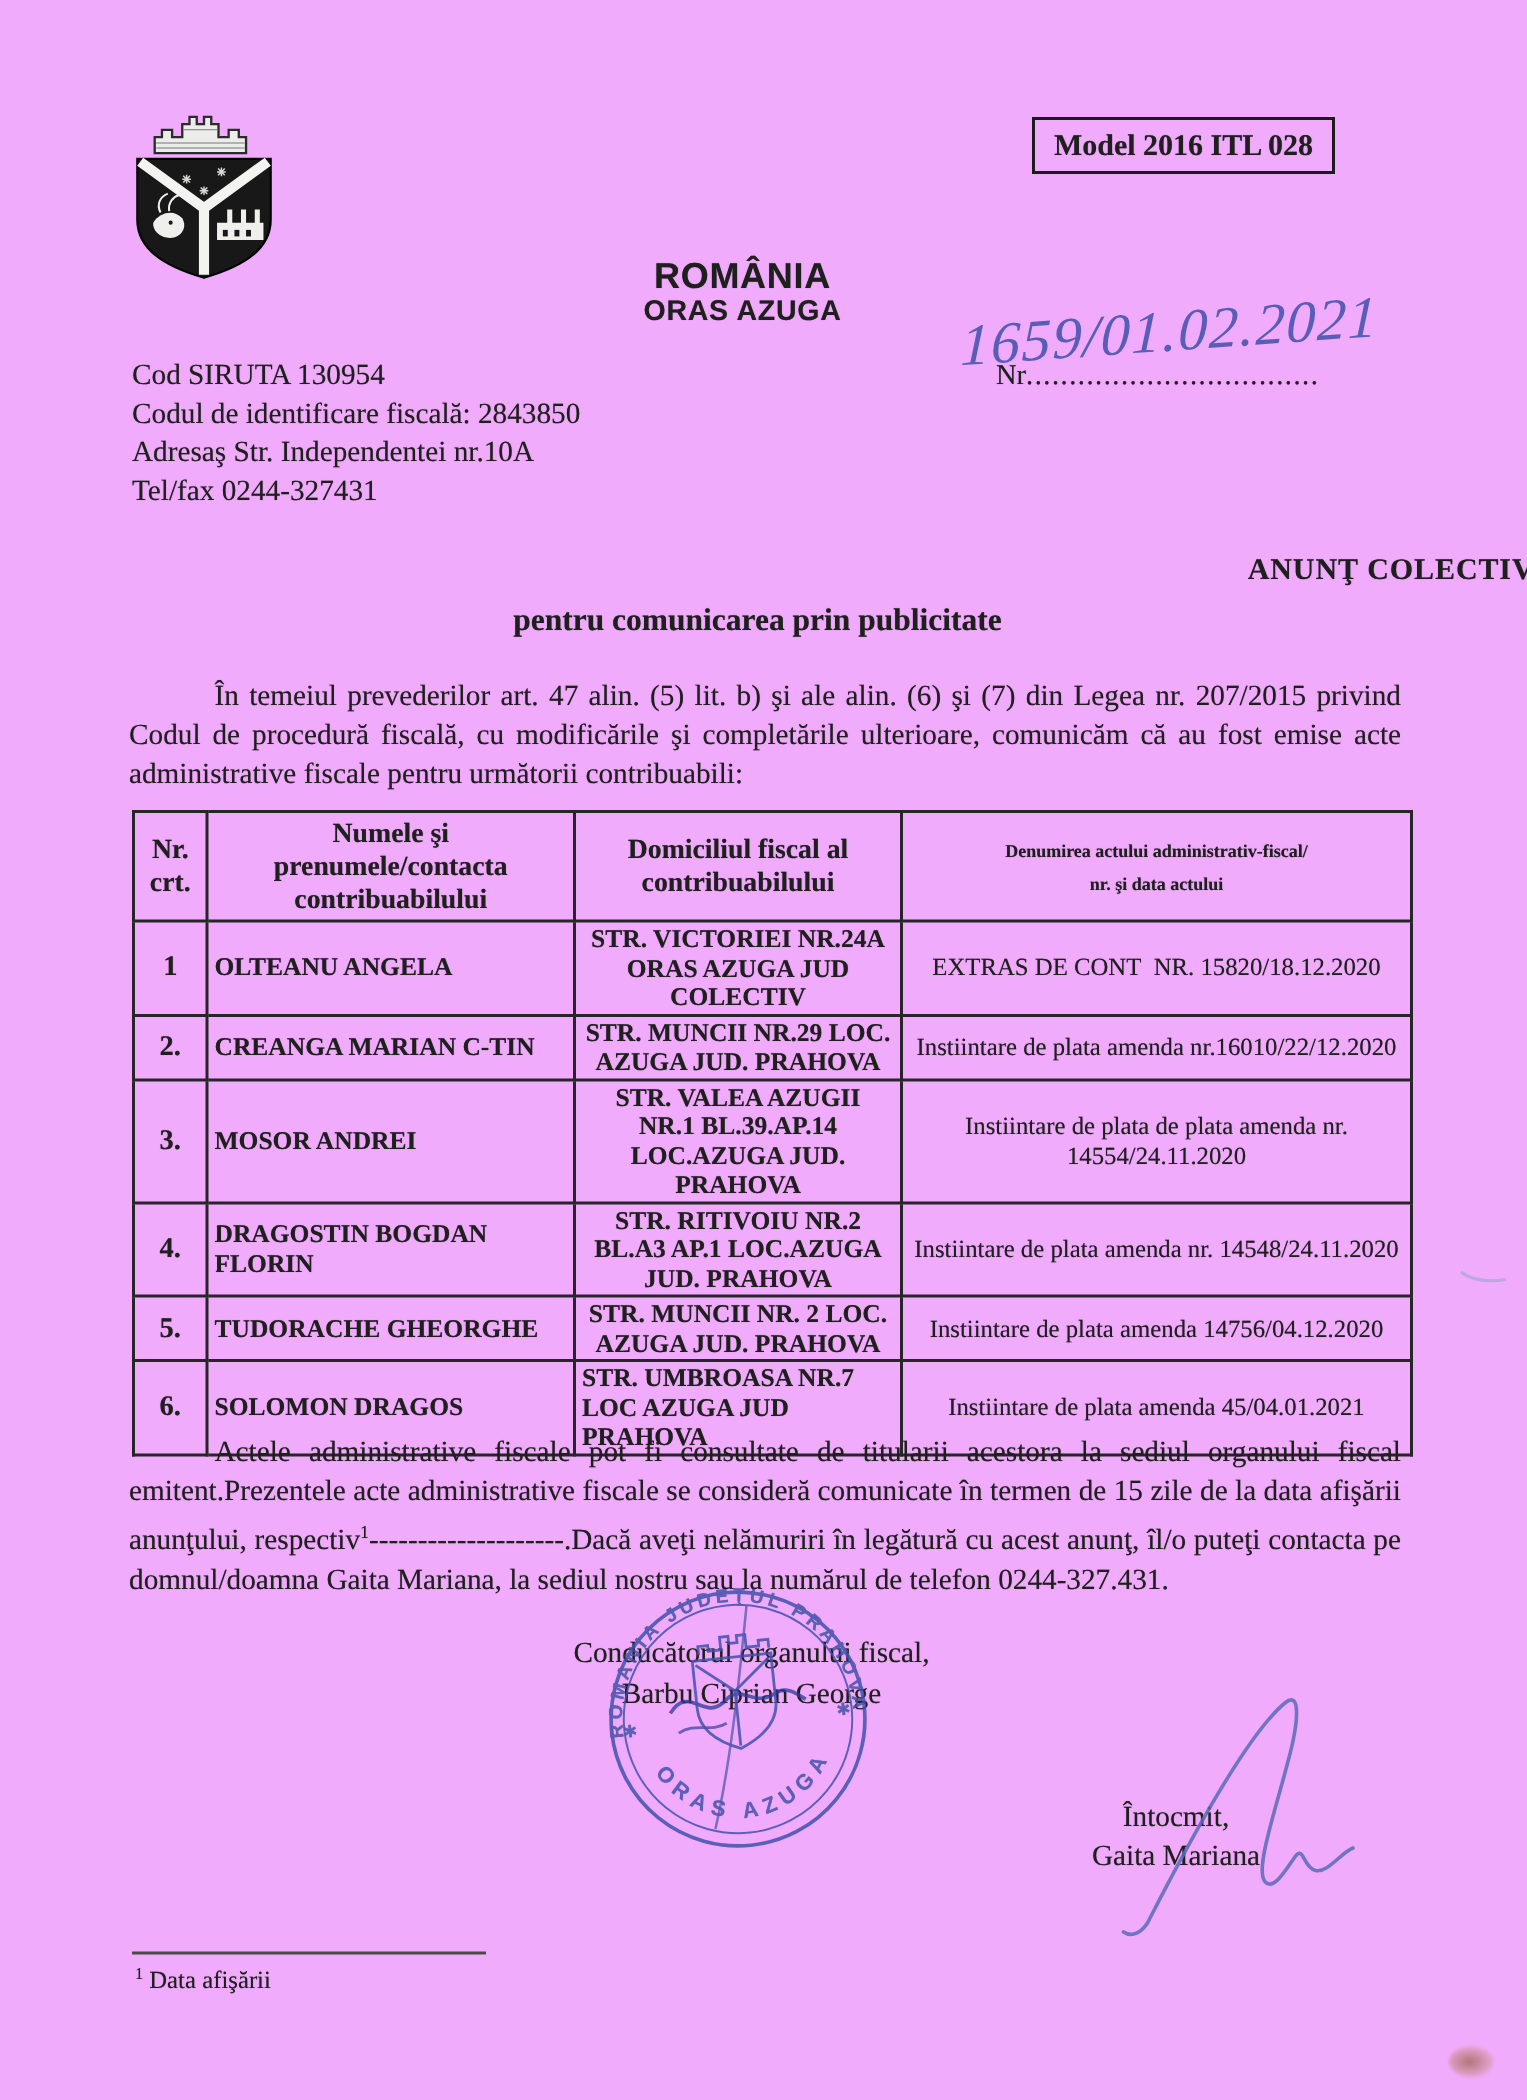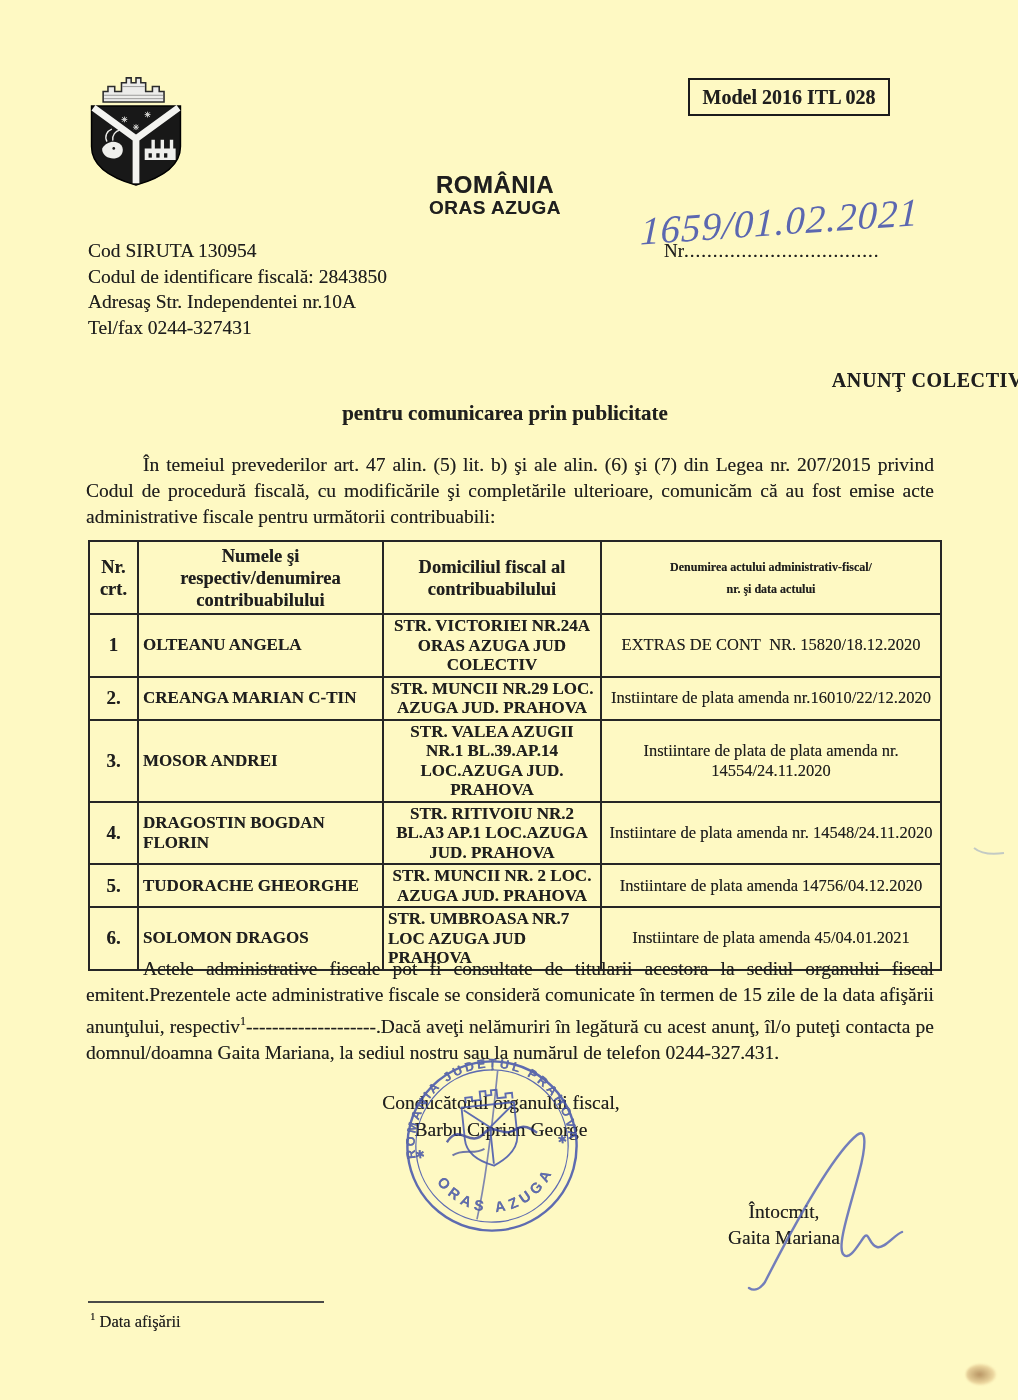--- a/index.html
+++ b/index.html
@@ -1,18 +1,18 @@
 <!DOCTYPE html>
 <html><head>
 <meta charset="utf-8">
 <style>
   html,body { margin:0; padding:0; background:#d8d8d4; }
   .paper {
     position:relative; width:1018px; height:1400px; margin:0 auto;
-    background:#fef9c3;
+    background:#f0abfc;
     font-family:"Liberation Serif", serif;
     color:#1f1f1e;
     overflow:hidden;
     text-shadow:0 0 0.5px rgba(20,20,20,.5);
   }
   .crest { position:absolute; left:78px; top:74px; width:116px; height:116px; }
   .model-box {
     position:absolute; left:688px; top:78px; width:198px; height:34px;
     border:2px solid #1b1b1b; display:flex; align-items:center; justify-content:center;
     font-weight:bold; font-size:20px;
@@ -133,21 +133,21 @@
         <col style="width:49px">
         <col style="width:245px">
         <col style="width:218px">
         <col style="width:340px">
       </colgroup>
     <tbody>
         <tr>
       <th class="hcell">Nr.
 crt.</th>
       <th class="hcell">Numele şi
-respectiv/denumirea
+prenumele/contacta
 contribuabilului</th>
       <th class="hcell">Domiciliul fiscal al
 contribuabilului</th>
       <th class="hcell hcell-act">Denumirea actului administrativ-fiscal/
 nr. şi data actului</th>
     </tr>
     <tr>
       <td class="nr-cell">1</td>
       <td class="name-cell">OLTEANU ANGELA</td>
       <td class="addr-cell">STR. VICTORIEI NR.24A

